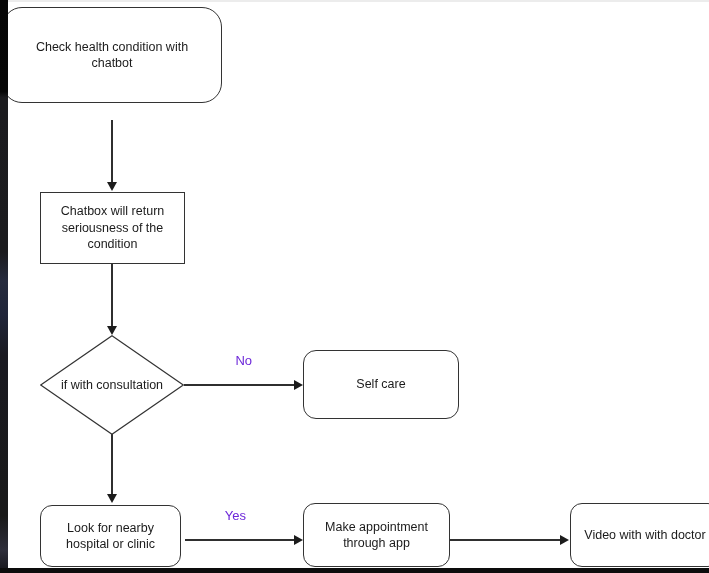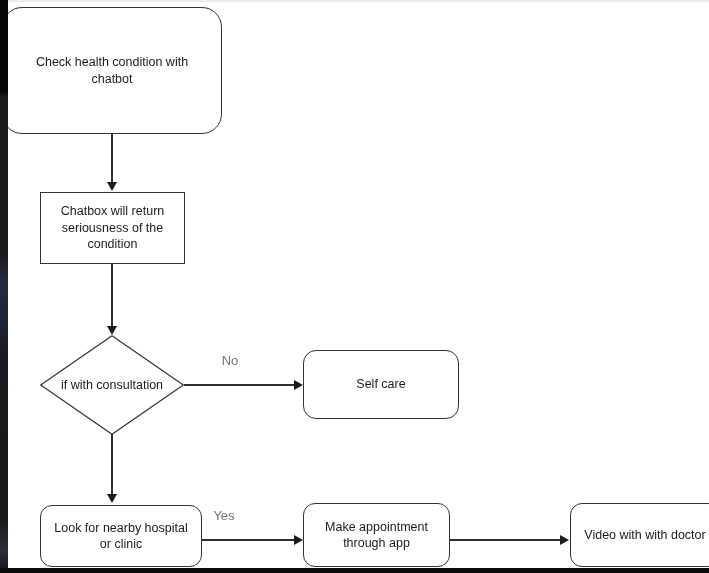--- a/index.html
+++ b/index.html
@@ -36,22 +36,22 @@
     position:absolute;width:0;height:0;z-index:1;
     border-left:5px solid transparent;border-right:5px solid transparent;
     border-top:9px solid #1c1c1c;
   }
   .arrow-right{
     position:absolute;width:0;height:0;z-index:1;
     border-top:5px solid transparent;border-bottom:5px solid transparent;
     border-left:9px solid #1c1c1c;
   }
   .edge-label{
-    position:absolute;width:44px;text-align:center;
-    font-size:13px;color:#737373;z-index:3;background:transparent;
+    position:absolute;width:44px;text-align:right;
+    font-size:13px;color:#6d28d9;z-index:3;background:transparent;
   }
   svg{display:block;}
 </style>
 </head>
 <body>
 
 <div id="canvas">
 
   <div class="topline"></div>
 
@@ -68,40 +68,40 @@
   <div class="vline" style="left:111px;top:434px;height:61px;"></div>
   <div class="arrow-down" style="left:107px;top:494px;"></div>
   <div class="edge-label" style="left:202px;top:507px;">Yes</div>
 
   <div class="hline" style="left:185px;top:539px;width:110px;"></div>
   <div class="arrow-right" style="left:294px;top:535px;"></div>
 
   <div class="hline" style="left:450px;top:539px;width:111px;"></div>
   <div class="arrow-right" style="left:560px;top:535px;"></div>
 
-  <div class="node rounded-lg" style="left:2px;top:7px;width:220px;height:127px;padding:0 16px;text-align:center;">
+  <div class="node rounded-lg" style="left:2px;top:7px;width:220px;height:96px;padding:0 16px;text-align:center;">
     <span>Check health condition with chatbot</span>
   </div>
 
   <div class="node" style="left:40px;top:192px;width:145px;height:72px;padding:0 8px;">
     <span>Chatbox will return seriousness of the condition</span>
   </div>
 
   <div class="diamond-wrap" style="left:40px;top:335px;width:144px;height:100px;">
     <svg width="144" height="100" viewBox="0 0 144 100">
       <polygon points="72,0.7 143.3,50 72,99.3 0.7,50" fill="#ffffff" stroke="#333333" stroke-width="1.2"></polygon>
     </svg>
     <div class="diamond-label">if with consultation</div>
   </div>
 
   <div class="node rounded" style="left:303px;top:350px;width:156px;height:69px;border-radius:13px;">
     <span>Self care</span>
   </div>
 
-  <div class="node rounded" style="left:40px;top:505px;width:162px;height:62px;padding:0 10px;">
+  <div class="node rounded" style="left:40px;top:505px;width:141px;height:62px;padding:0 10px;">
     <span>Look for nearby hospital or clinic</span>
   </div>
 
   <div class="node rounded" style="left:303px;top:503px;width:147px;height:64px;padding:0 19px;">
     <span>Make appointment through app</span>
   </div>
 
   <div class="node rounded" style="left:570px;top:503px;width:150px;height:64px;padding:0 2px;">
     <span>Video with with doctor</span>
   </div>

